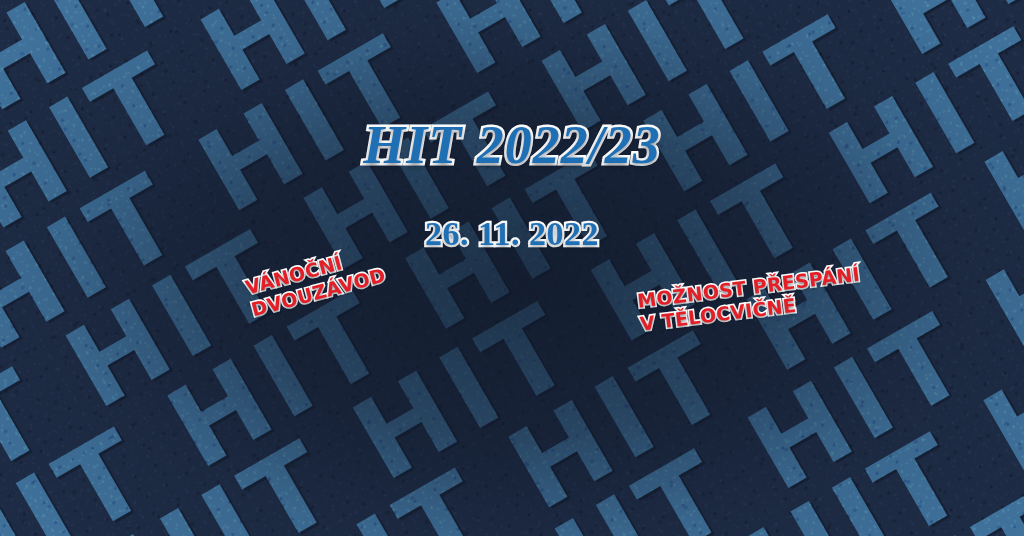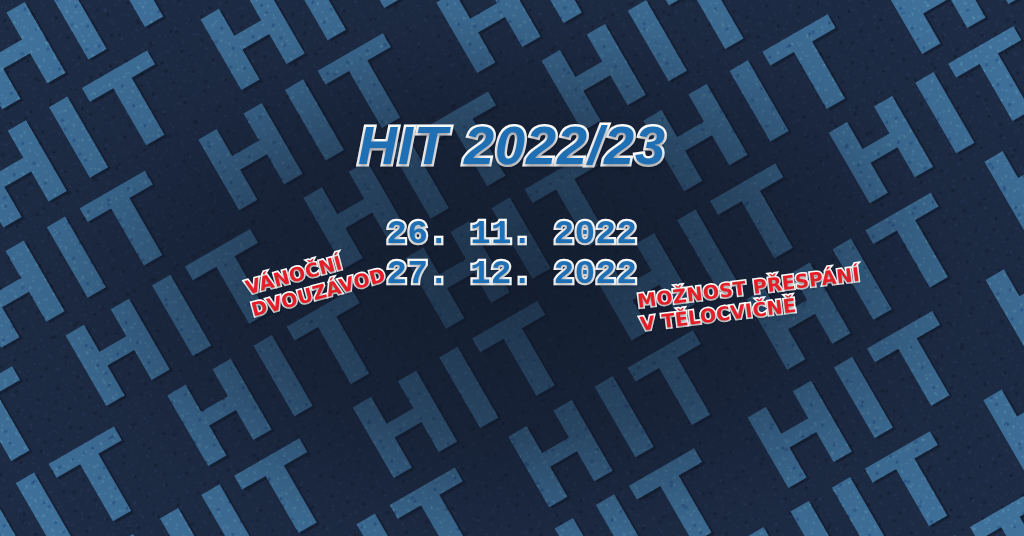--- a/index.html
+++ b/index.html
@@ -73,39 +73,39 @@
   }
 
   
   .content { position: absolute; inset: 0; }
 
   .title {
     position: absolute;
     left: 0; right: 0;
     top: 114px;
     text-align: center;
-    font-family: Liberation Sans, sans-serif;
+    font-family: Liberation Serif, serif;
     font-weight: bold;
     font-style: italic;
     font-size: 54px;
     letter-spacing: 1px;
     color: #1f6fb4;
     -webkit-text-stroke: 5px #ffffff;
     paint-order: stroke fill;
     text-shadow: 0 3px 5px rgba(8,14,26,0.45);
   }
 
   .dates {
     position: absolute;
     left: 0; right: 0;
     top: 214px;
     text-align: center;
   }
   .date-line {
-    font-family: Liberation Mono, monospace;
+    font-family: Liberation Serif, serif;
     font-weight: bold;
     font-size: 34px;
     line-height: 40px;
     letter-spacing: 0.5px;
     color: #1f6fb4;
     -webkit-text-stroke: 4.5px #ffffff;
     paint-order: stroke fill;
     text-shadow: 0 2px 4px rgba(8,14,26,0.40);
   }
 
@@ -161,21 +161,20 @@
   <div class="bg-texture"></div>
   <div class="tint"></div>
   <div class="vignette"></div>
 
   <div class="content">
 
     <div class="title">HIT 2022/23</div>
 
     <div class="dates">
       <div class="date-line">26. 11. 2022</div>
-      <div class="date-line">27. 12. 2022</div>
     </div>
 
     <div class="badge badge-left">
       <div>VÁNOČNÍ</div>
       <div>DVOUZÁVOD</div>
     </div>
 
     <div class="badge badge-right">
       <div>MOŽNOST PŘESPÁNÍ</div>
       <div>V TĚLOCVIČNĚ</div>

